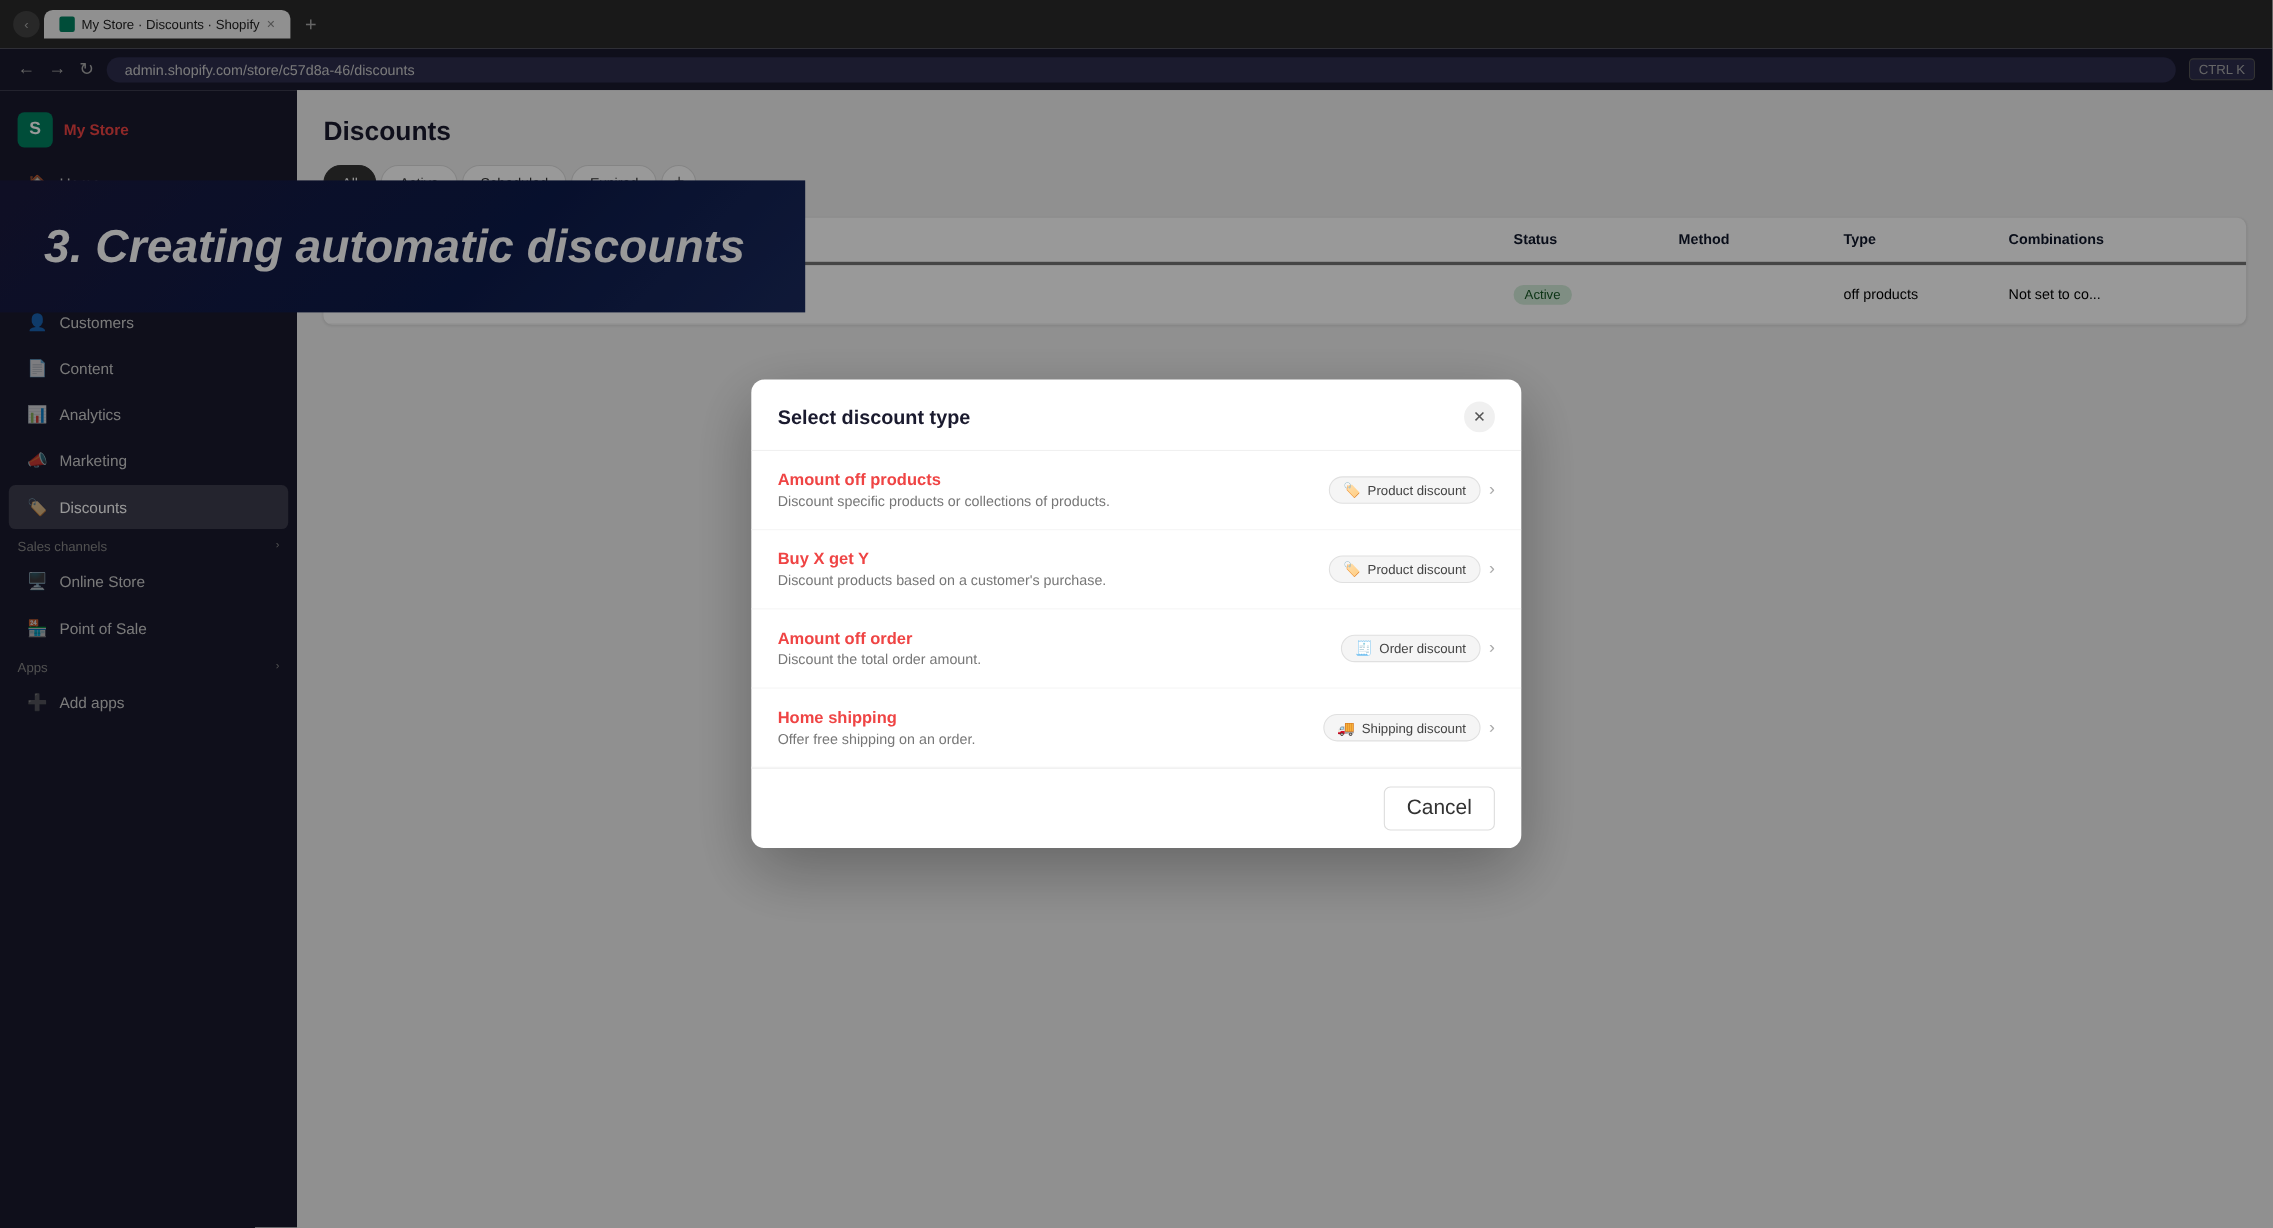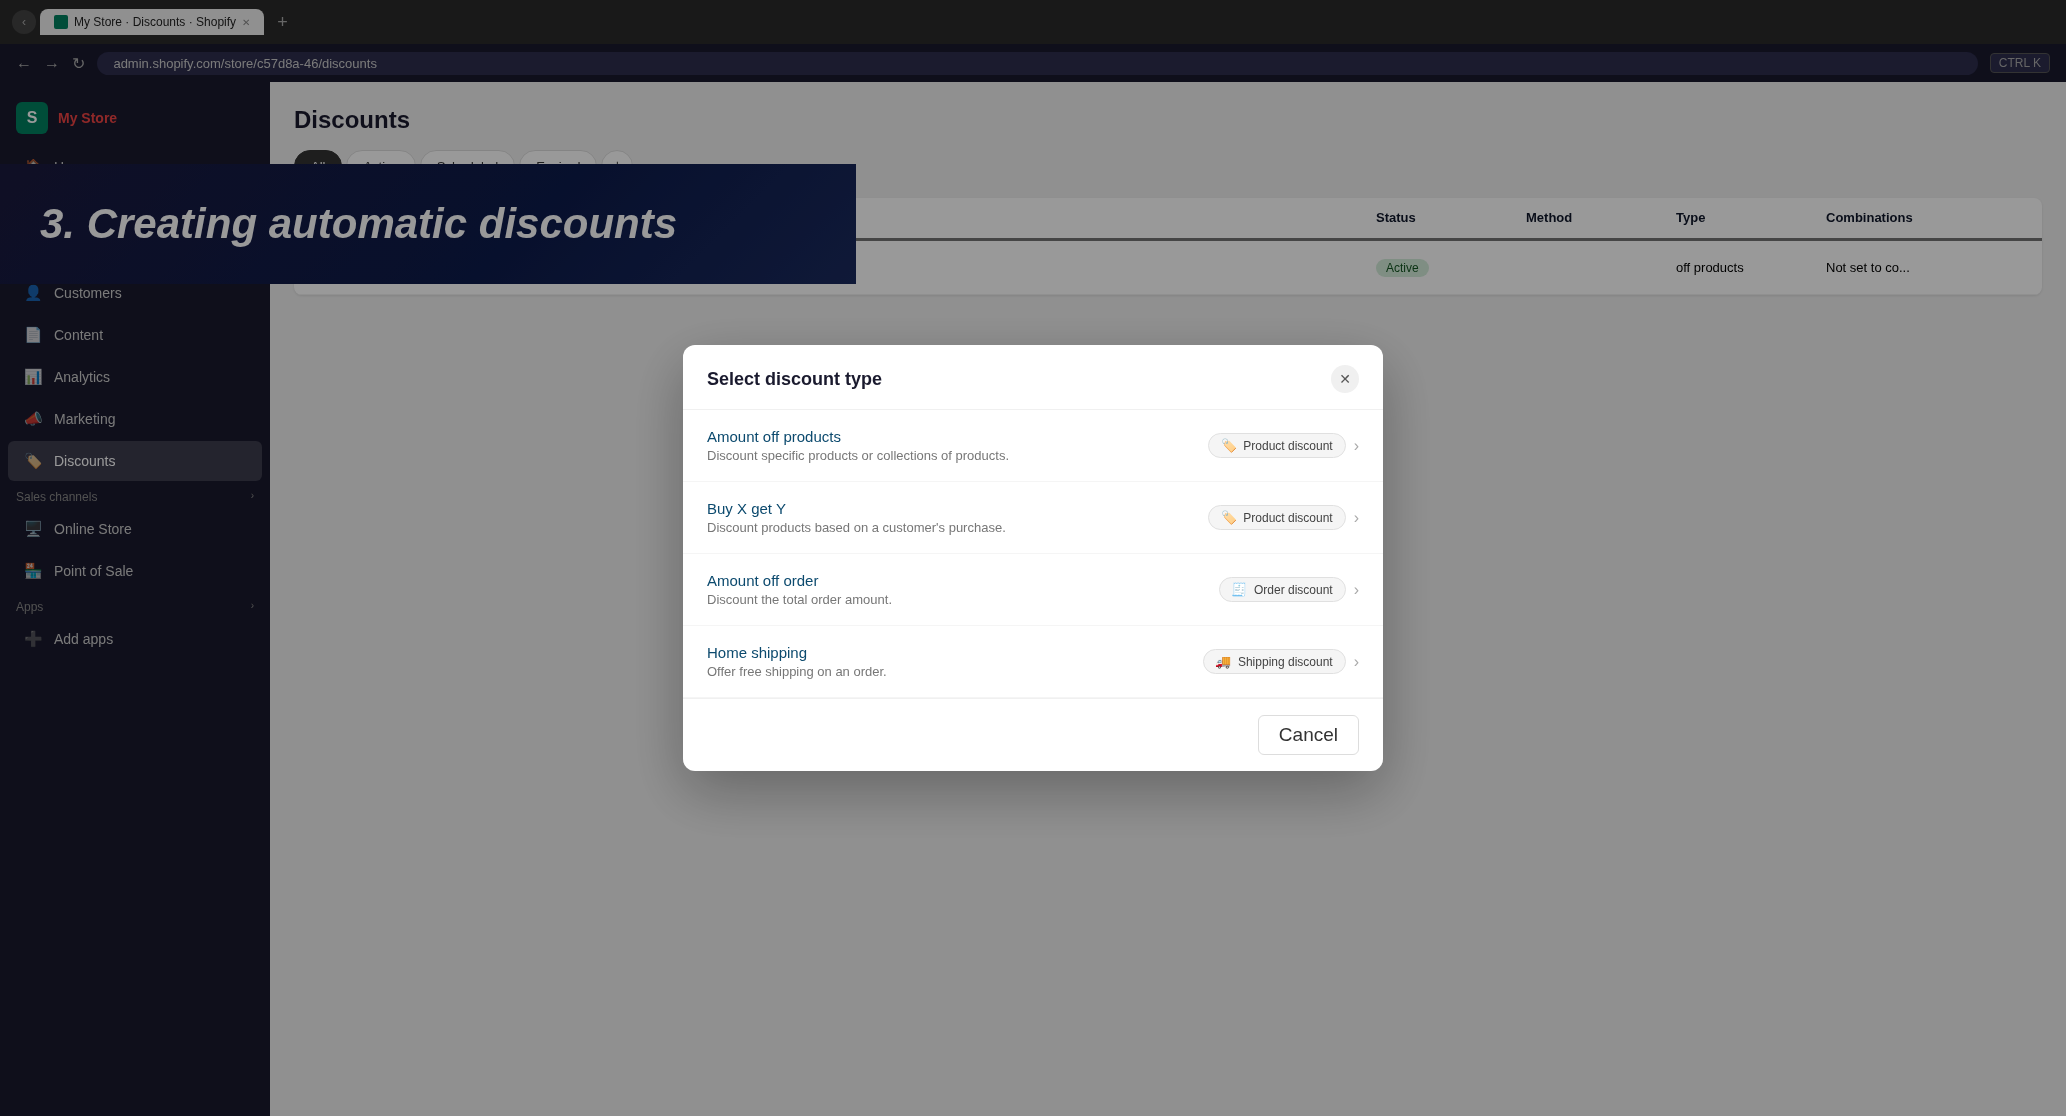--- a/index.html
+++ b/index.html
@@ -79,21 +79,21 @@
       padding: 2px 8px;
       color: #aaa;
       font-size: 12px;
     }
 
     
     .tutorial-overlay {
       position: absolute;
       top: 82px;
       left: 0;
-      width: 856px;
+      width: 732px;
       height: 120px;
       background: linear-gradient(135deg, #1a1a3e 0%, #0d1b4b 60%, #1a2a5e 100%);
       display: flex;
       align-items: center;
       padding: 0 40px;
       z-index: 50;
     }
     .tutorial-title {
       font-size: 42px;
       font-weight: 900;
@@ -291,22 +291,22 @@
       display: flex;
       align-items: center;
       padding: 18px 24px;
       border-bottom: 1px solid #f5f5f5;
       cursor: pointer;
       transition: background 0.15s;
     }
     .discount-option-text { flex: 1; }
     .discount-option-title {
       font-size: 15px;
-      font-weight: 400;
-      color: #0c4a6e;
+      font-weight: 700;
+      color: #ef4444;
       margin-bottom: 3px;
     }
     .discount-option-desc {
       font-size: 13px;
       color: #777;
     }
     .discount-option-badge {
       display: flex;
       align-items: center;
       gap: 6px;

